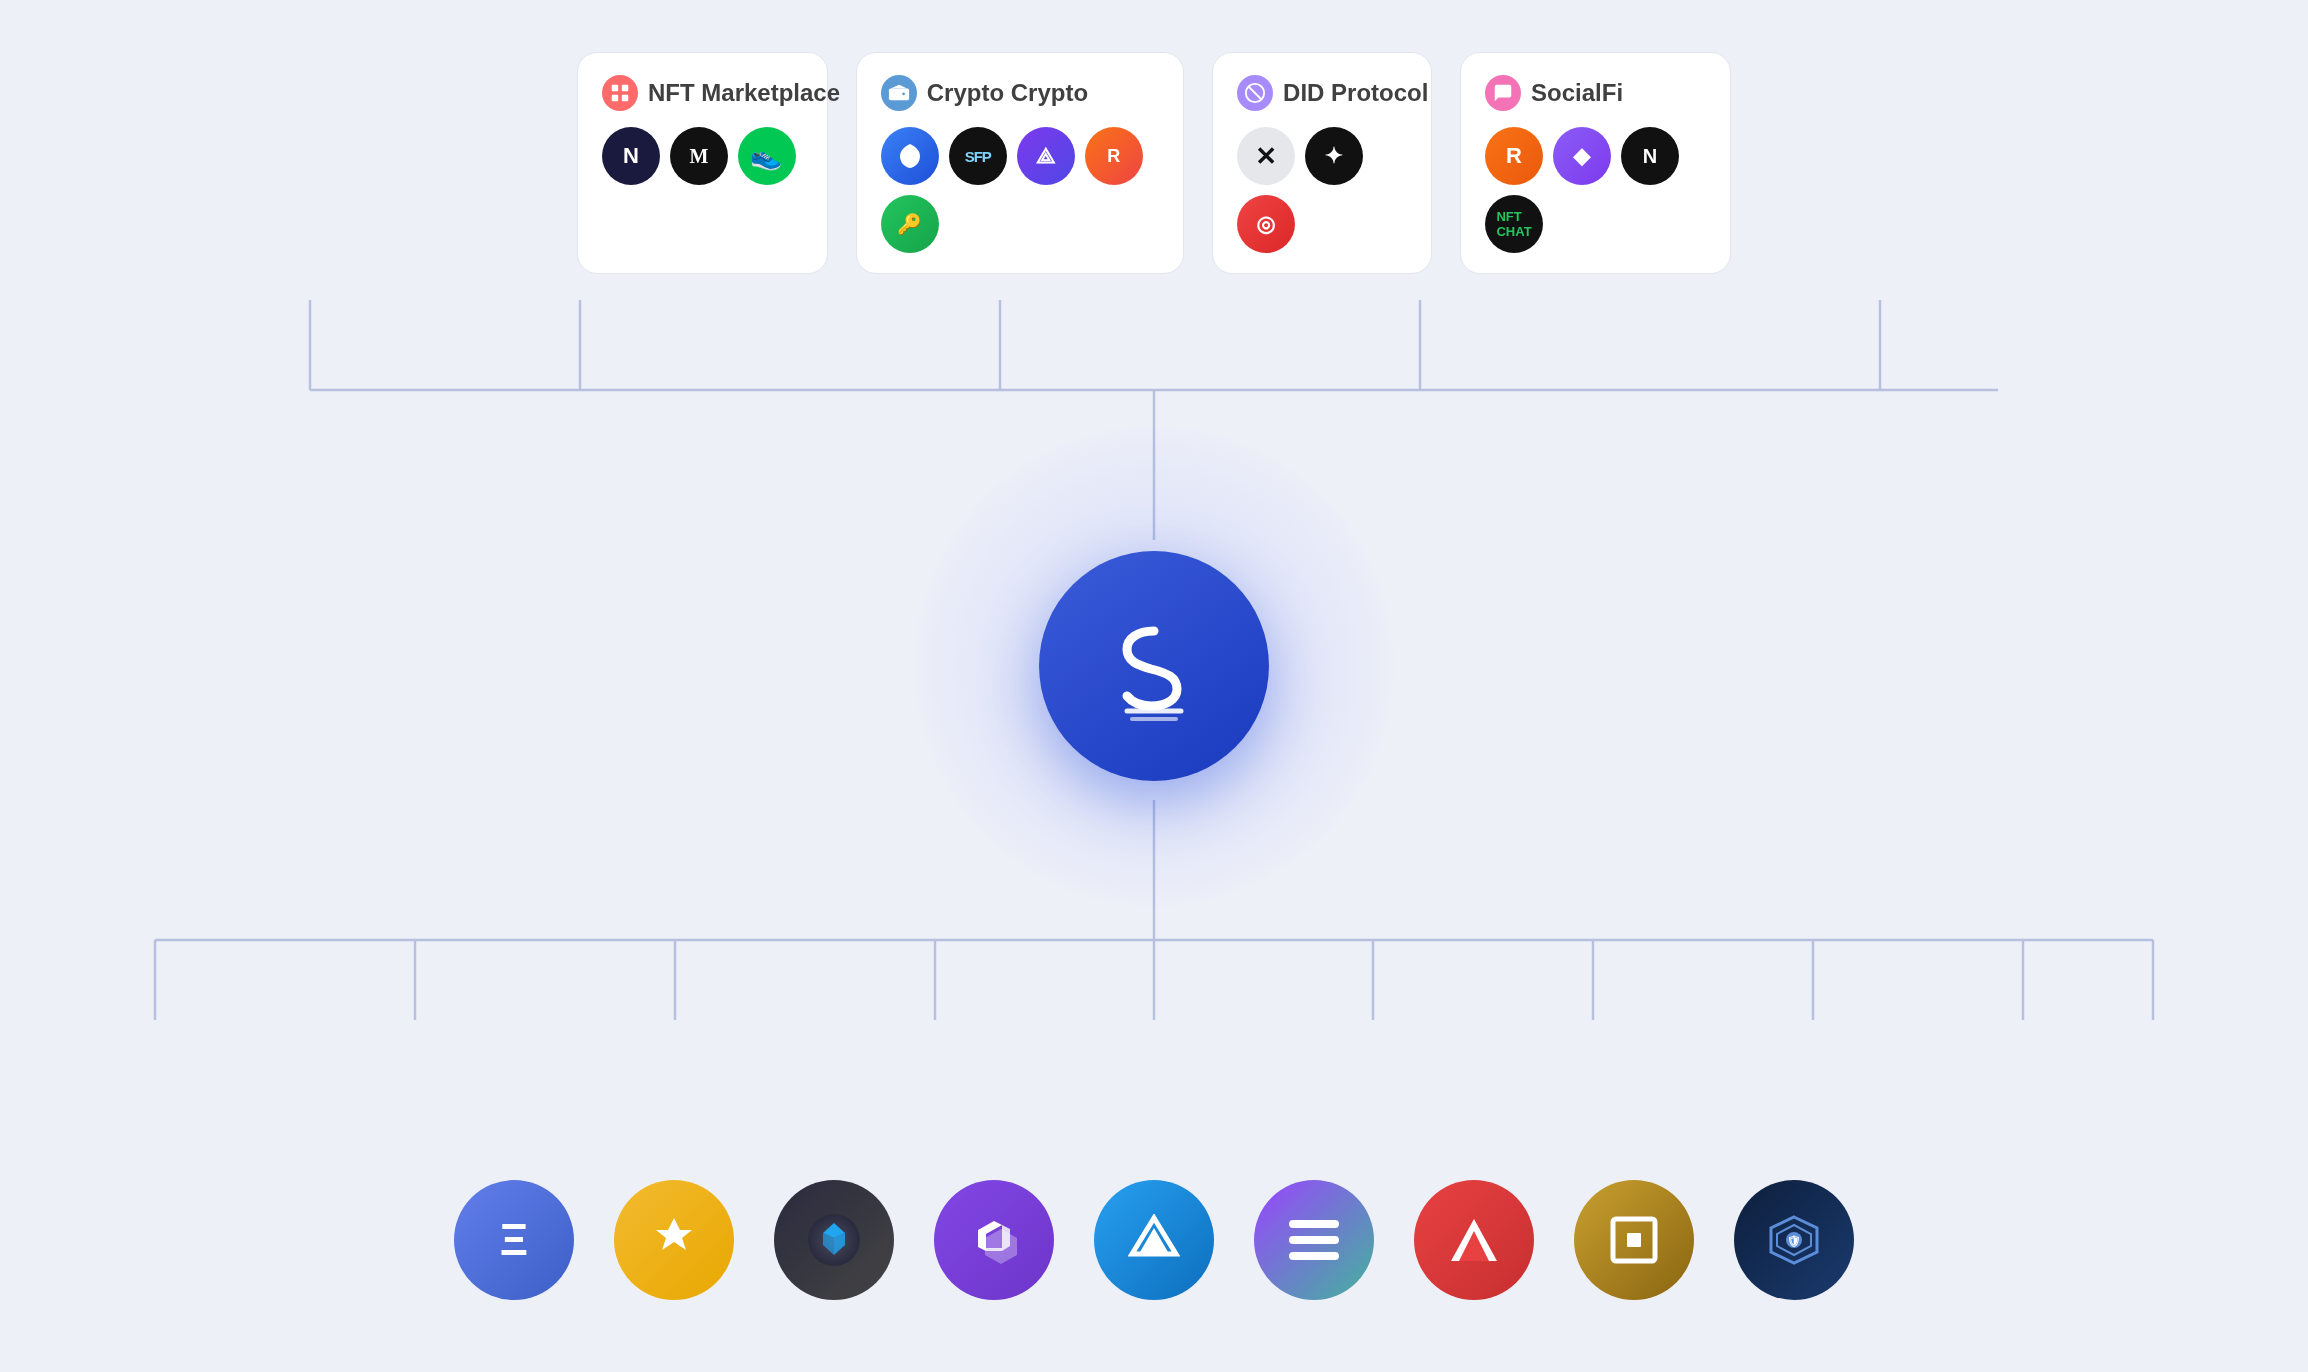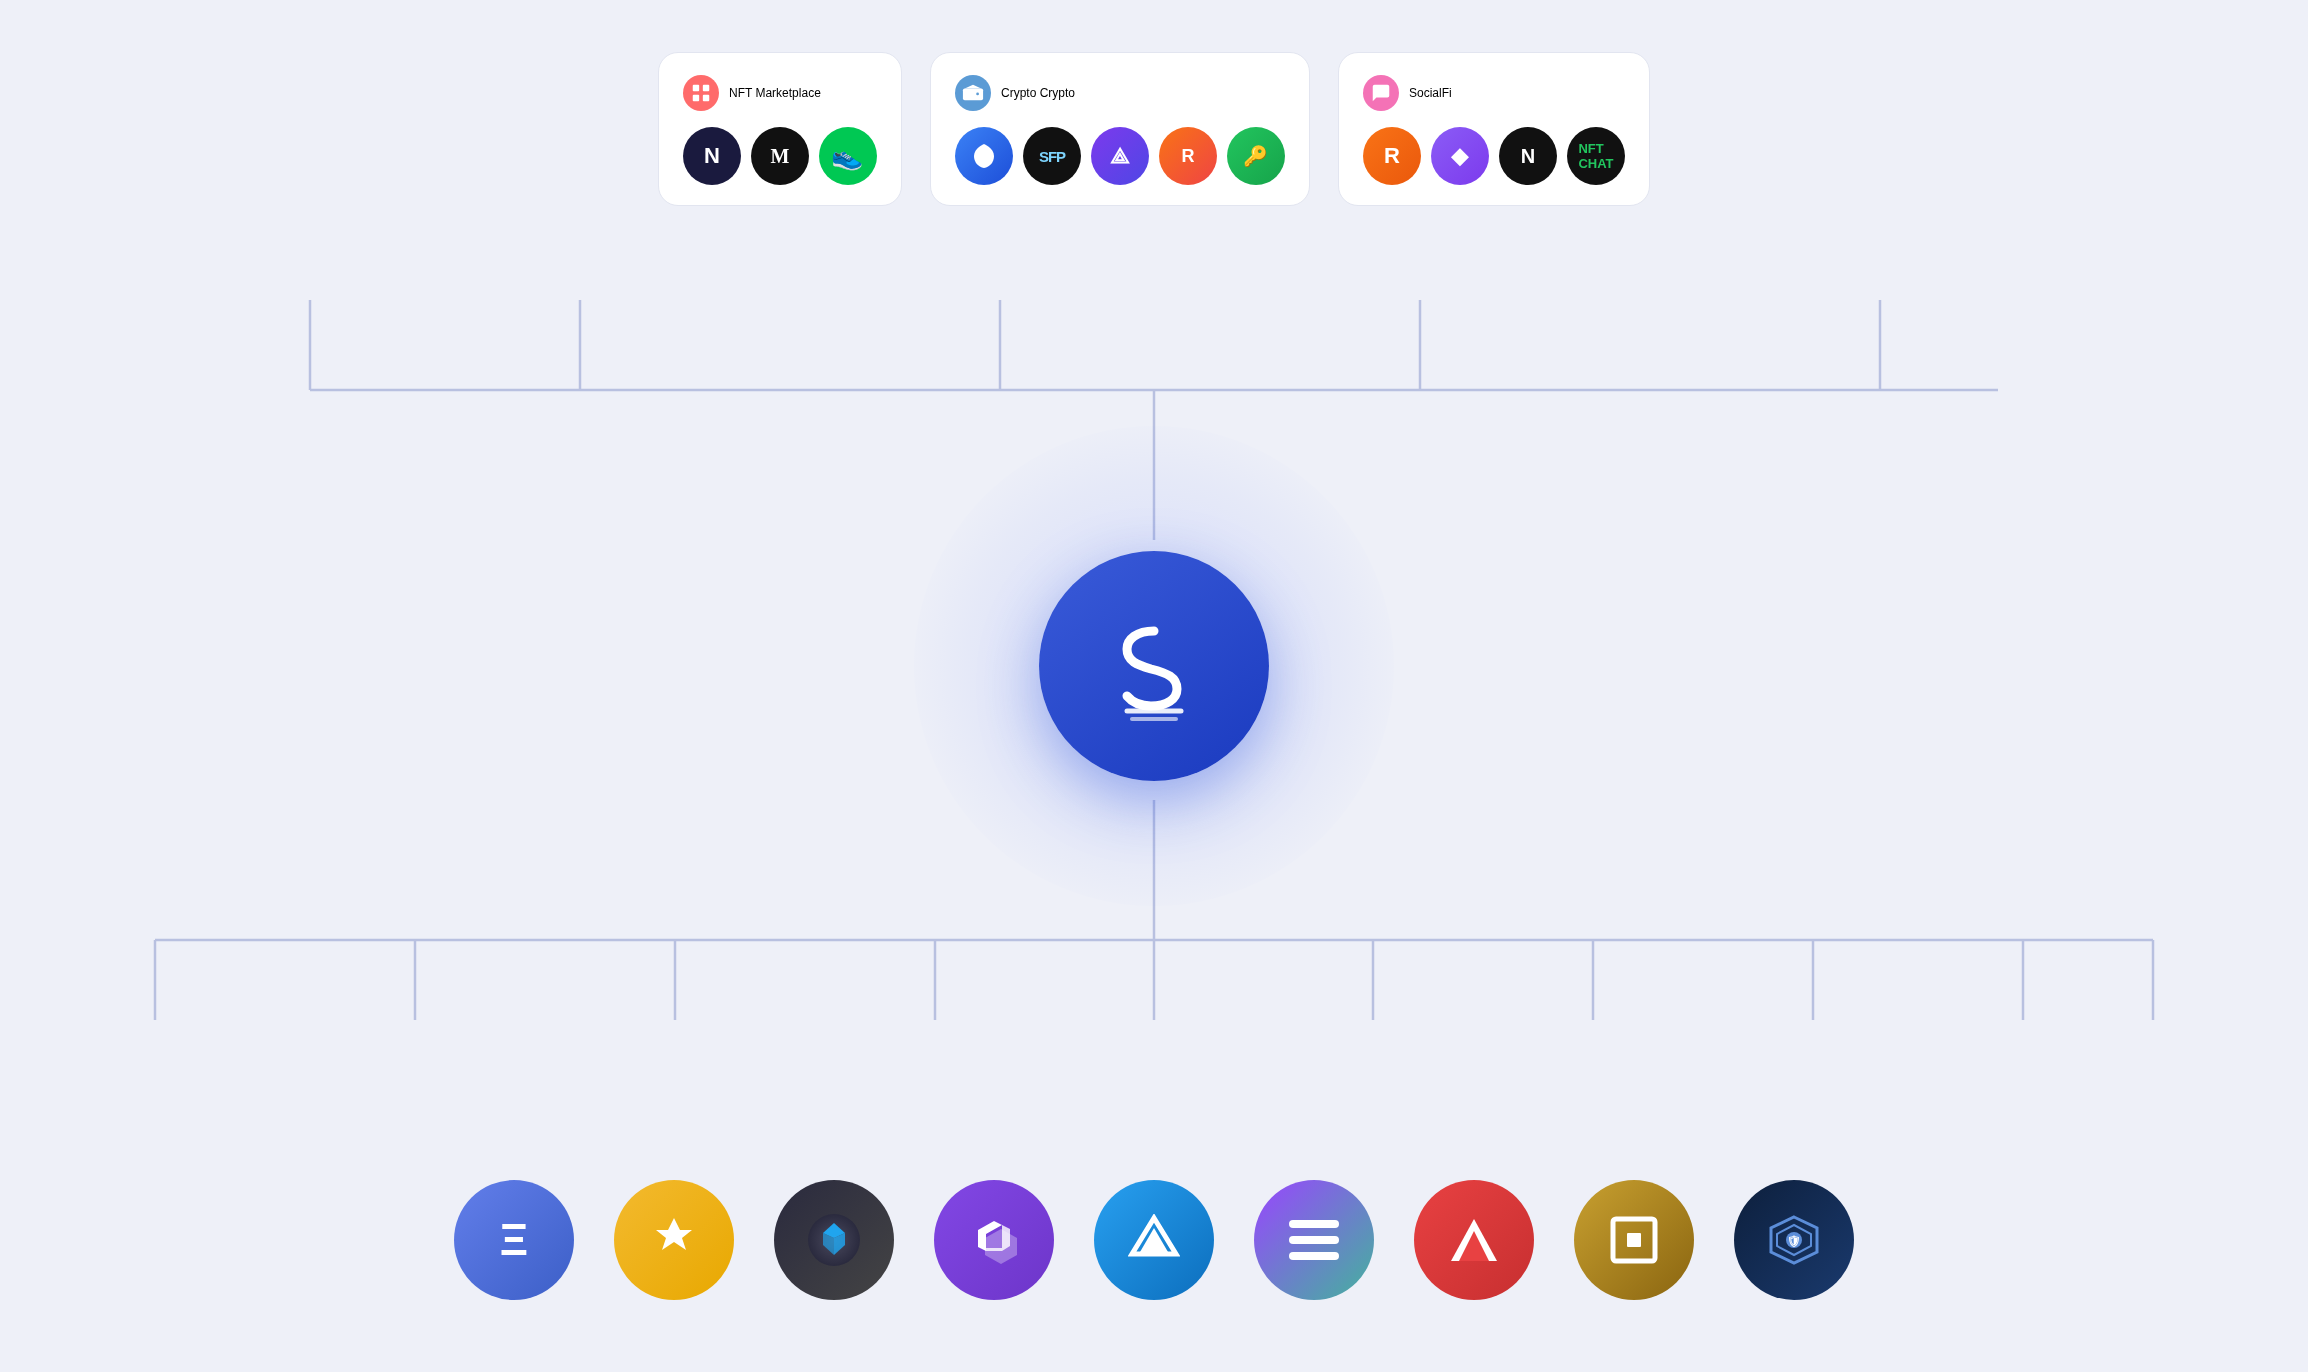--- a/index.html
+++ b/index.html
@@ -62,23 +62,23 @@
       height: 36px;
       border-radius: 50%;
       display: flex;
       align-items: center;
       justify-content: center;
       font-size: 17px;
       flex-shrink: 0;
     }
 
     .card-title {
-      font-size: 12px;
-      font-weight: 400;
-      color: #000000;
+      font-size: 24px;
+      font-weight: 700;
+      color: #404040;
     }
 
     .card-logos {
       display: flex;
       flex-wrap: wrap;
       gap: 10px;
     }
 
     .logo-circle {
       width: 58px;
@@ -261,20 +261,42 @@
         <div class="logo-circle" style="background:linear-gradient(135deg,#f97316,#ef4444);">
           <span style="font-size:18px;color:#fff;font-weight:900;">R</span>
         </div>
 
         <div class="logo-circle" style="background:linear-gradient(135deg,#22c55e,#16a34a);">
           <span style="font-size:20px;color:#fff;">🔑</span>
         </div>
       </div>
     </div>
 
+    <div class="card" style="position: static; left: 0px;">
+      <div class="card-header">
+        <div class="card-icon icon-did">
+          <svg width="22" height="22" viewBox="0 0 24 24" fill="none" stroke="white" stroke-width="2">
+              <circle cx="12" cy="12" r="10"></circle>
+              <line x1="4.93" y1="4.93" x2="19.07" y2="19.07"></line>
+            </svg>
+        </div>
+        <span class="card-title">DID Protocol</span>
+      </div>
+      <div class="card-logos">
+        <div class="logo-circle" style="background:#e5e7eb;">
+          <span style="font-size:26px;color:#111;font-weight:700;">✕</span>
+        </div>
+        <div class="logo-circle" style="background:#111;">
+          <span style="font-size:22px;color:#fff;">✦</span>
+        </div>
+        <div class="logo-circle" style="background:linear-gradient(135deg,#ef4444,#dc2626);">
+          <span style="font-size:22px;color:#fff;font-weight:900;">◎</span>
+        </div>
+      </div>
+    </div>
 
     <div class="card" style="position: static; left: 0px;">
       <div class="card-header">
         <div class="card-icon icon-social">
           <svg width="22" height="22" viewBox="0 0 24 24" fill="white">
               <path d="M21 15a2 2 0 01-2 2H7l-4 4V5a2 2 0 012-2h14a2 2 0 012 2z"></path>
             </svg>
         </div>
         <span class="card-title">SocialFi</span>
       </div>

